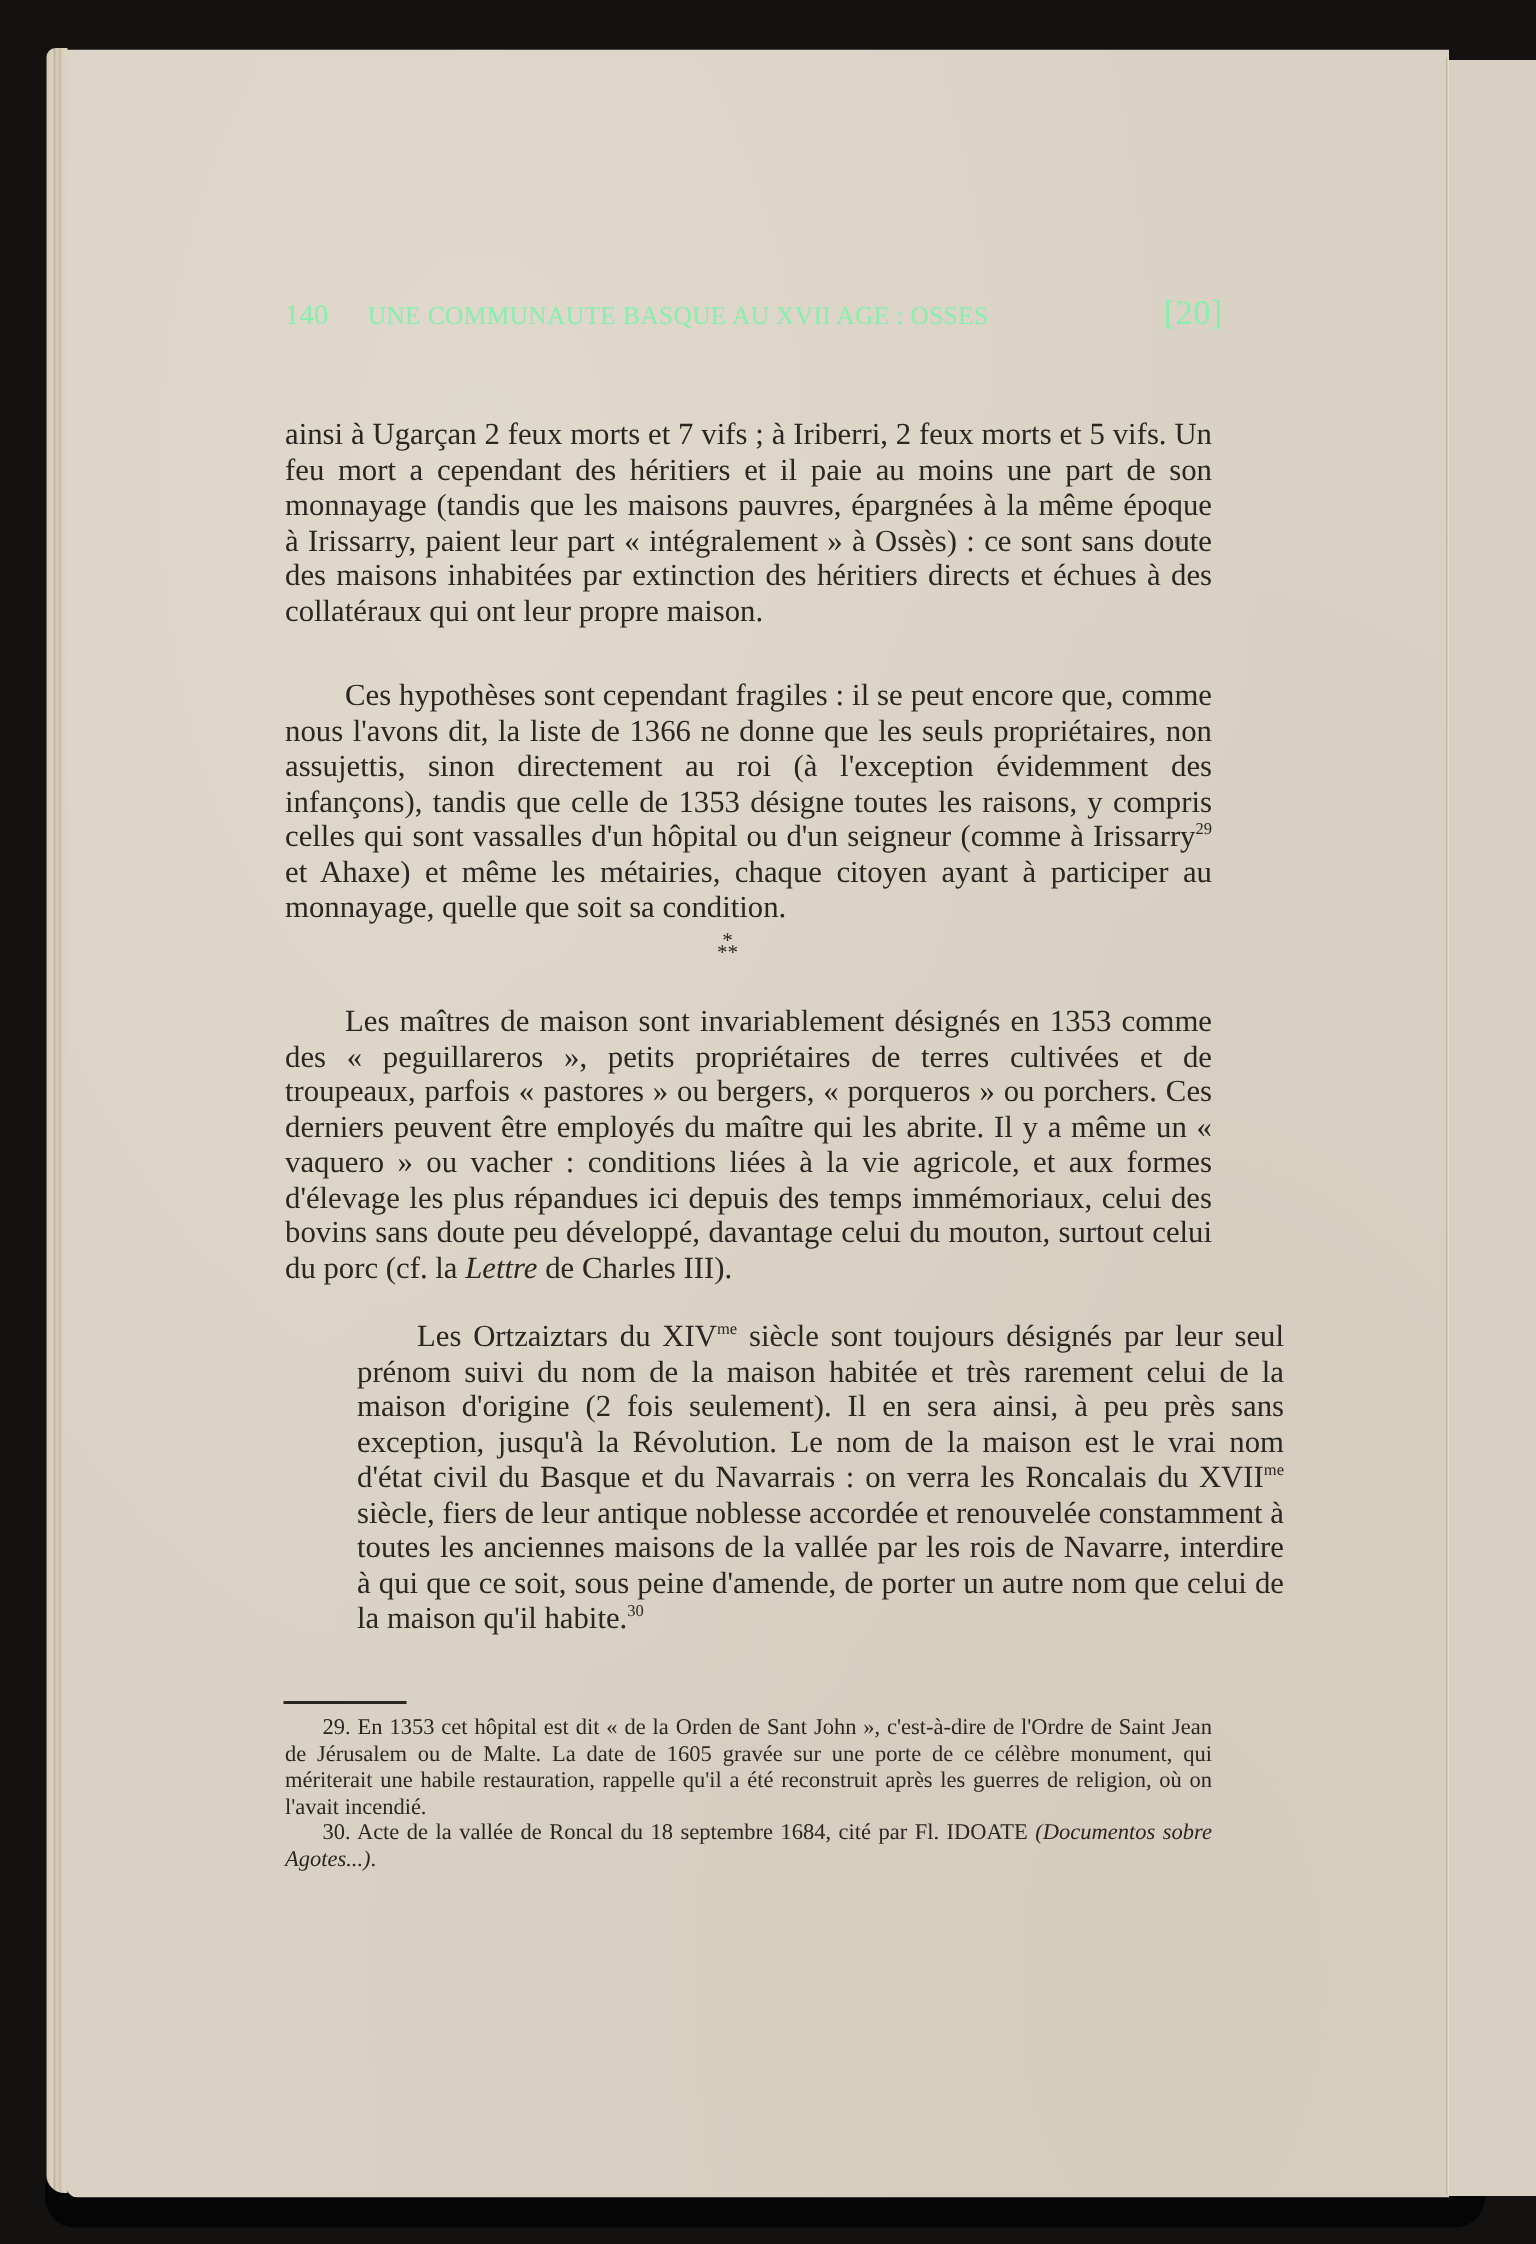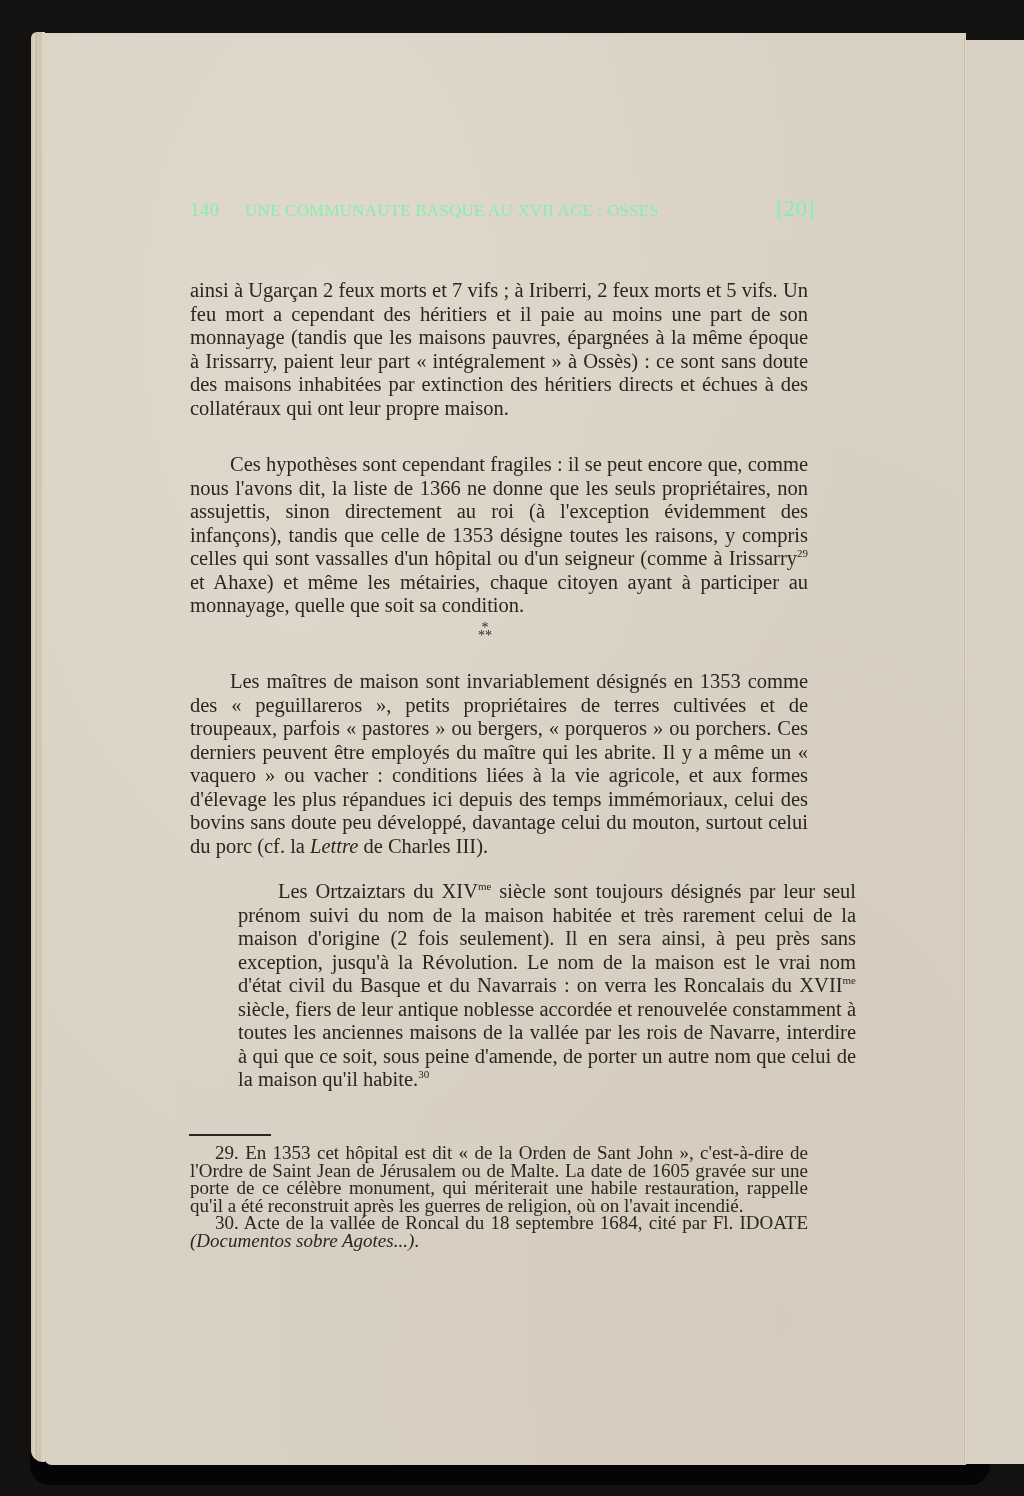--- a/index.html
+++ b/index.html
@@ -59,21 +59,21 @@
     }
     .para3 { top: 670px; }
     .para4 { top: 880px; margin-left: 48px; }
     sup { font-size: 11px; vertical-align: 8px; line-height: 0; }
     .footnote-rule {
       position: absolute; left: 189px; top: 1134px; width: 82px; height: 1.5px;
       background: #2a2622;
     }
     .footnotes {
       position: absolute; left: 190px; width: 618px; top: 1144px;
-      font-size: 19px; line-height: 17.6px; text-align: justify;
+      font-size: 15px; line-height: 17.6px; text-align: justify;
     }
     .footnotes p { text-indent: 25px; }
     .footnotes p + p { margin-top: 0; }
     .speck {
       position: absolute; left: 783px; top: 357px; width: 5px; height: 6px;
       background: rgba(120,100,80,0.35); border-radius: 50%;
     }
   </style>
 </head>
 <body>

